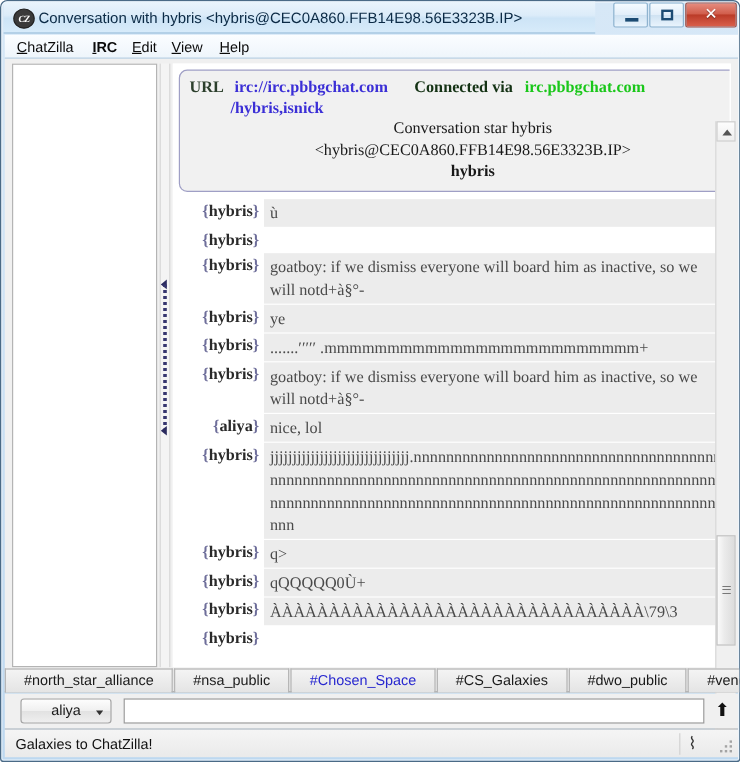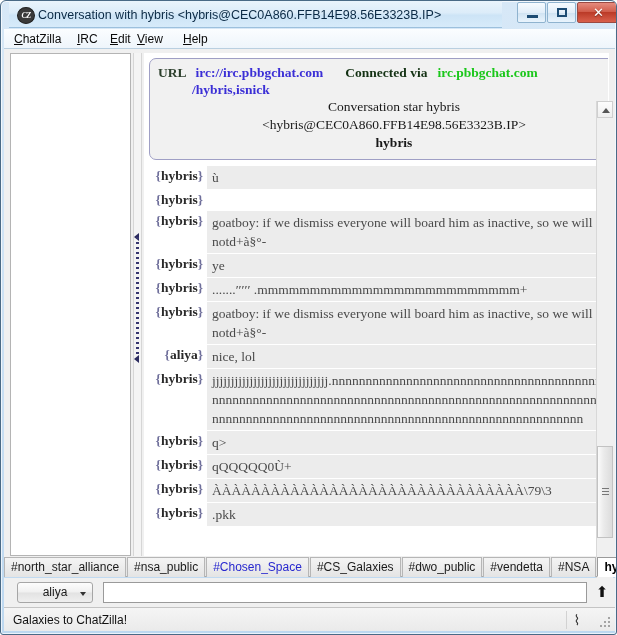--- a/index.html
+++ b/index.html
@@ -24,21 +24,21 @@
     background: linear-gradient(to bottom, #d7e8f7 0%, #cfe3f5 40%, #bdd8f0 100%);
     border: 1px solid #4a6a86;
     border-radius: 6px 6px 3px 3px;
     box-shadow: inset 0 0 0 1px rgba(255,255,255,0.7);
     overflow: hidden;
   }
 
   
   #titlebar {
     position: absolute;
-    left: 8px; top: 0;
+    left: 2px; top: 0;
     width: 493px;
     height: 27px;
     box-sizing: border-box;
     background: linear-gradient(to bottom, #eaf4fc 0%, #dcecf9 45%, #cde4f6 55%, #d7ebfa 100%);
     border-bottom: 1px solid #9cc0dd;
   }
   #app-icon {
     position: absolute;
     left: 8px; top: 6px;
     width: 16px; height: 15px;
@@ -245,20 +245,21 @@
     left: 0; top: 112px;
     width: 465px;
     font-family: "Liberation Serif", serif;
   }
   .msgrow {
     display: flex;
     align-items: flex-start;
     border-bottom: 1px solid #ffffff;
     background: #ffffff;
     min-height: 20px;
+    margin-left: 13px;
   }
   .nick {
     flex: 0 0 62px;
     box-sizing: border-box;
     text-align: right;
     padding: 2px 4px 2px 0;
     font-size: 13.5px;
     font-weight: bold;
     color: #2a2a2a;
     background: #ffffff;
@@ -347,21 +348,21 @@
     background: #e6e6e6;
     border-bottom: 1px solid #a8a8a8;
     white-space: nowrap;
     font-size: 0;
   }
   .tab {
     display: inline-block;
     box-sizing: border-box;
     height: 20px;
     line-height: 19px;
-    padding: 0 6px;
+    padding: 0 15px;
     font-size: 12px;
     font-family: "Liberation Sans", sans-serif;
     color: #1a1a1a;
     background: linear-gradient(to bottom, #f4f4f4 0%, #e4e4e4 100%);
     border: 1px solid #b6b6b6;
     border-bottom: none;
     margin-right: 1px;
     vertical-align: top;
     cursor: default;
   }
@@ -487,23 +488,23 @@
     <div class="winbtn" id="btn-max">
       <div id="max-box"></div>
     </div>
     <div class="winbtn" id="btn-close">
       <div class="winbtn-glyph">✕</div>
     </div>
   </div>
 
   <div id="menubar">
     <div class="menu-item" id="menu-0" style="left:6px;"><u>C</u>hatZilla</div>
-    <div class="menu-item" id="menu-1" style="left:69px;"><u>I</u>RC</div>
+    <div class="menu-item" id="menu-1" style="left:69px;font-weight:bold;"><u>I</u>RC</div>
     <div class="menu-item" id="menu-2" style="left:102px;"><u>E</u>dit</div>
-    <div class="menu-item" id="menu-3" style="left:129px;"><u>V</u>iew</div>
+    <div class="menu-item" id="menu-3" style="left:135px;"><u>V</u>iew</div>
     <div class="menu-item" id="menu-4" style="left:175px;"><u>H</u>elp</div>
   </div>
 
   <div id="client">
 
     <div id="userlist"></div>
 
     <div id="splitter">
       <div class="grip-arrow" id="grip-arrow-top"></div>
       <div id="grippy"></div>
@@ -561,21 +562,20 @@
           <div class="msgrow">
             <div class="nick"><span class="brace">{</span><span>hybris</span><span class="brace">}</span></div>
             <div class="msgtext">qQQQQQ0Ù+</div>
           </div>
           <div class="msgrow">
             <div class="nick"><span class="brace">{</span><span>hybris</span><span class="brace">}</span></div>
             <div class="msgtext">ÀÀÀÀÀÀÀÀÀÀÀÀÀÀÀÀÀÀÀÀÀÀÀÀÀÀÀÀÀÀÀÀ\79\3</div>
           </div>
           <div class="msgrow">
             <div class="nick"><span class="brace">{</span><span>hybris</span><span class="brace">}</span></div>
-            <div class="msgtext">.pkk</div>
           </div>
         </div>
     </div>
 
     <div id="msgscroll">
       <div class="sb-btn" id="sb-up">
         <div class="sb-arrow"></div>
       </div>
       <div id="sb-thumb">
         <div id="sb-thumb-grip"></div>

